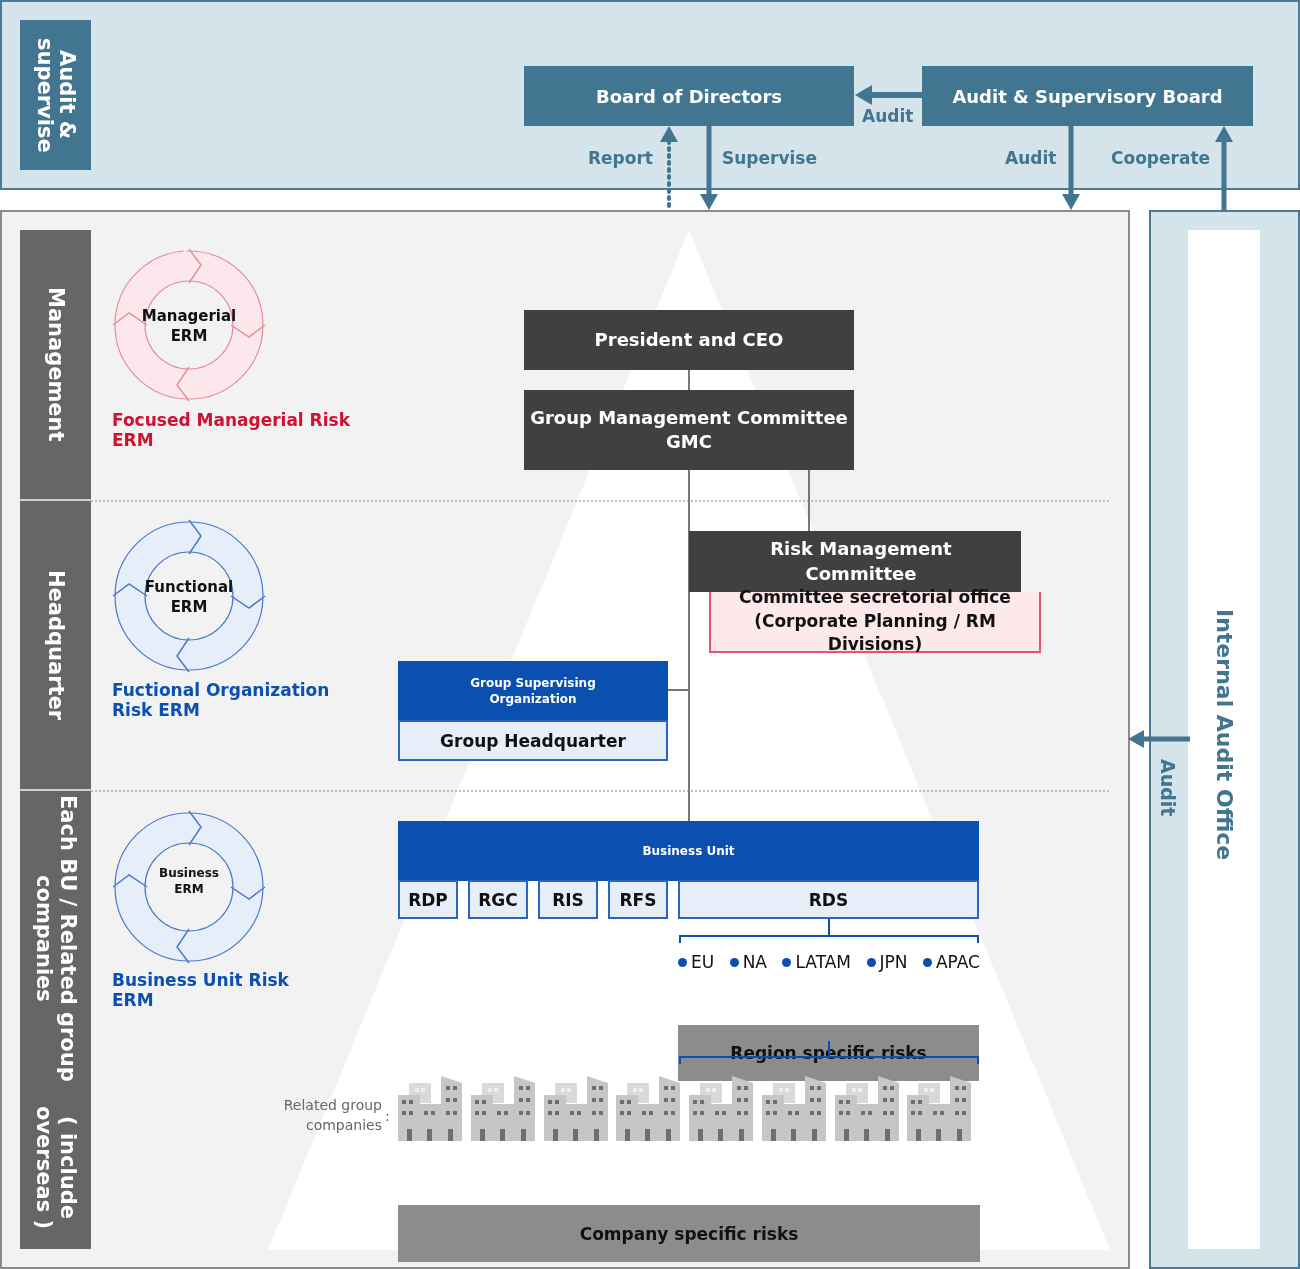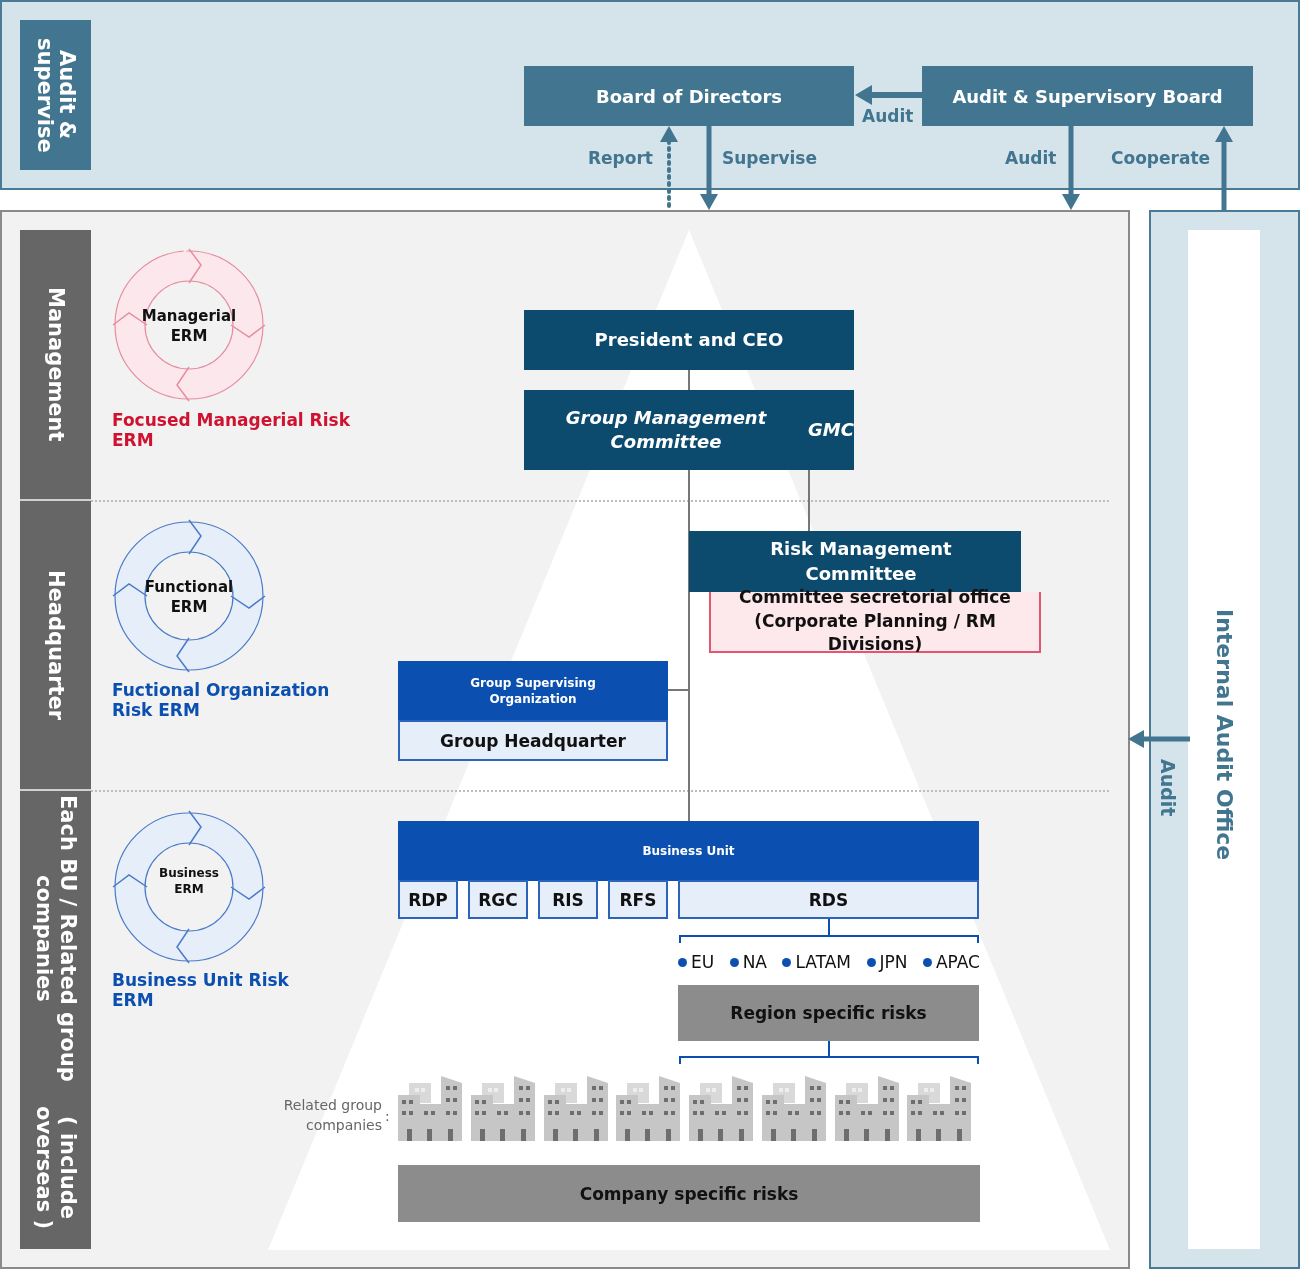--- a/index.html
+++ b/index.html
@@ -18,25 +18,25 @@
   .teal-label { color:#42758f; font-weight:bold; font-size:17px; }
 
   
   #main-panel { left:0; top:210px; width:1130px; height:1059px; background:#f2f2f2; border:2px solid #8a8a8a; }
   #pyramid { left:268px; top:230px; width:842px; height:1020px; }
   .side-label { background:#666666; color:#fff; font-weight:bold; font-size:21px; display:flex; align-items:center; justify-content:center; text-align:center; line-height:1.15; }
   .divider { border-top:2px dotted #bdbdbd; height:0; }
 
   .cycle-title { font-weight:bold; font-size:17px; line-height:1.2; }
 
-  .red-box { background:#0c4a6e; color:#fff; font-weight:bold; font-size:18px; display:flex; align-items:center; justify-content:center; text-align:center; line-height:1.35; }
+  .red-box { background:#404040; color:#fff; font-weight:bold; font-size:18px; display:flex; align-items:center; justify-content:center; text-align:center; line-height:1.35; }
   .pink-box { background:#fde8ec; border:2px solid #e2566f; border-top:none; color:#111; font-weight:bold; font-size:17px; display:flex; align-items:center; justify-content:center; text-align:center; line-height:1.4; }
   .blue-box { background:#0b50b0; color:#fff; font-weight:bold; font-size:12px; display:flex; align-items:center; justify-content:center; text-align:center; line-height:1.35; }
   .lightblue-box { background:#e6eefa; border:2px solid #2c63bb; color:#111; font-weight:bold; font-size:17px; display:flex; align-items:center; justify-content:center; }
-  .gray-box { background:#8c8c8c; color:#111; font-weight:bold; font-size:17px; display:flex; align-items:center; justify-content:center; }
+  .gray-box { background:#8c8c8c; color:#111; font-weight:bold; font-size:17px; display:flex; align-items:center; justify-content:center;margin-top:40px; }
   .vline { background:#777; width:2px; }
   .bline { background:#0b50b0; }
 
   #regions { left:678px; top:950px; width:302px; height:24px; display:flex; justify-content:space-between; align-items:center; font-size:17px; color:#111; }
   .region { display:flex; align-items:center; }
   .dot { width:9px; height:9px; border-radius:50%; background:#0b50b0; margin-right:4px; display:inline-block; }
 
   
   #internal-audit-panel { left:1149px; top:210px; width:151px; height:1059px; background:#d5e3eb; border:2px solid #4a7a95; }
   #internal-audit-inner { left:1188px; top:230px; width:72px; height:1019px; background:#fff; }
@@ -169,21 +169,21 @@
   <div>ERM</div>
 </div>
 
 <div class="abs vline" style="left:688px;top:370px;height:452px;"></div>
 <div class="abs vline" style="left:808px;top:470px;height:62px;"></div>
 <div class="abs" style="left:667px;top:689px;width:22px;height:2px;background:#777;"></div>
 
 <div class="abs red-box" style="left:524px;top:310px;width:330px;height:60px;">
     <span>President and CEO</span>
   </div>
-<div class="abs red-box" style="left:524px;top:390px;width:330px;height:80px;flex-direction:row;font-style:italic;">
+<div class="abs red-box" style="left:524px;top:390px;width:330px;height:80px;flex-direction:column;">
   <span>Group Management Committee</span>
   <span>GMC</span>
 </div>
 <div class="abs red-box" style="left:689px;top:531px;width:332px;height:61px;flex-direction:column;padding-left:12px;">
   <span>Risk Management</span>
   <span>Committee</span>
 </div>
 <div class="abs pink-box" style="left:709px;top:592px;width:332px;height:61px;flex-direction:column;">
   <span>Committee secretorial office</span>
   <span>(Corporate Planning / RM Divisions)</span>

